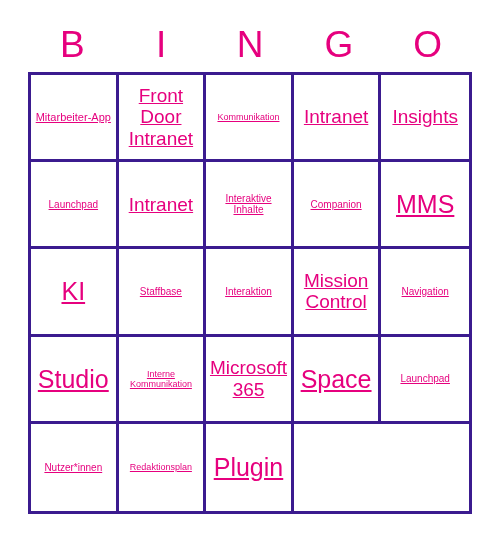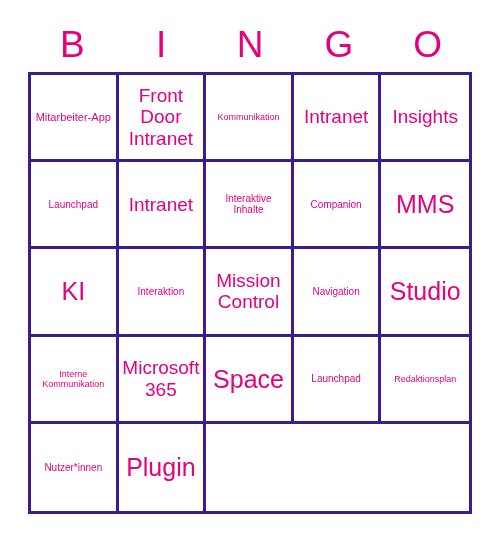--- a/index.html
+++ b/index.html
@@ -71,20 +71,21 @@
   }
   .cell:nth-child(5n) { border-right: none; }
   .cell:nth-child(n+21) { border-bottom: none; }
 
   .cell-text {
     color: #e6007e;
     line-height: 1.12;
     display: block;
     width: 100%;
     word-break: break-word;
+    text-decoration: underline;
   }
 
   
   .sz-xs  { font-size: 9px;  }
   .sz-s   { font-size: 11px; }
   .sz-m   { font-size: 10px; }
   .sz-l   { font-size: 16px; }
   .sz-xl  { font-size: 19px; }
   .sz-xxl { font-size: 25px; text-align: center; }
 </style>
@@ -129,20 +130,23 @@
       <div class="cell">
         <span class="cell-text sz-m">Companion</span>
       </div>
       <div class="cell">
         <span class="cell-text sz-xxl">MMS</span>
       </div>
       <div class="cell">
         <span class="cell-text sz-xxl">KI</span>
       </div>
       <div class="cell">
+        <span class="cell-text sz-m">Staffbase</span>
+      </div>
+      <div class="cell">
         <span class="cell-text sz-m">Interaktion</span>
       </div>
       <div class="cell">
         <span class="cell-text sz-xl">Mission Control</span>
       </div>
       <div class="cell">
         <span class="cell-text sz-m">Navigation</span>
       </div>
       <div class="cell">
         <span class="cell-text sz-xxl">Studio</span>
@@ -153,23 +157,23 @@
       <div class="cell">
         <span class="cell-text sz-xl">Microsoft 365</span>
       </div>
       <div class="cell">
         <span class="cell-text sz-xxl">Space</span>
       </div>
       <div class="cell">
         <span class="cell-text sz-m">Launchpad</span>
       </div>
       <div class="cell">
-        <span class="cell-text sz-xs">Redaktionsplan</span>
+        <span class="cell-text sz-m">Nutzer*innen</span>
       </div>
       <div class="cell">
-        <span class="cell-text sz-m">Nutzer*innen</span>
+        <span class="cell-text sz-xs">Redaktionsplan</span>
       </div>
       <div class="cell">
         <span class="cell-text sz-xxl">Plugin</span>
       </div>
     </div>
 
 </div>
 
 </body></html>

